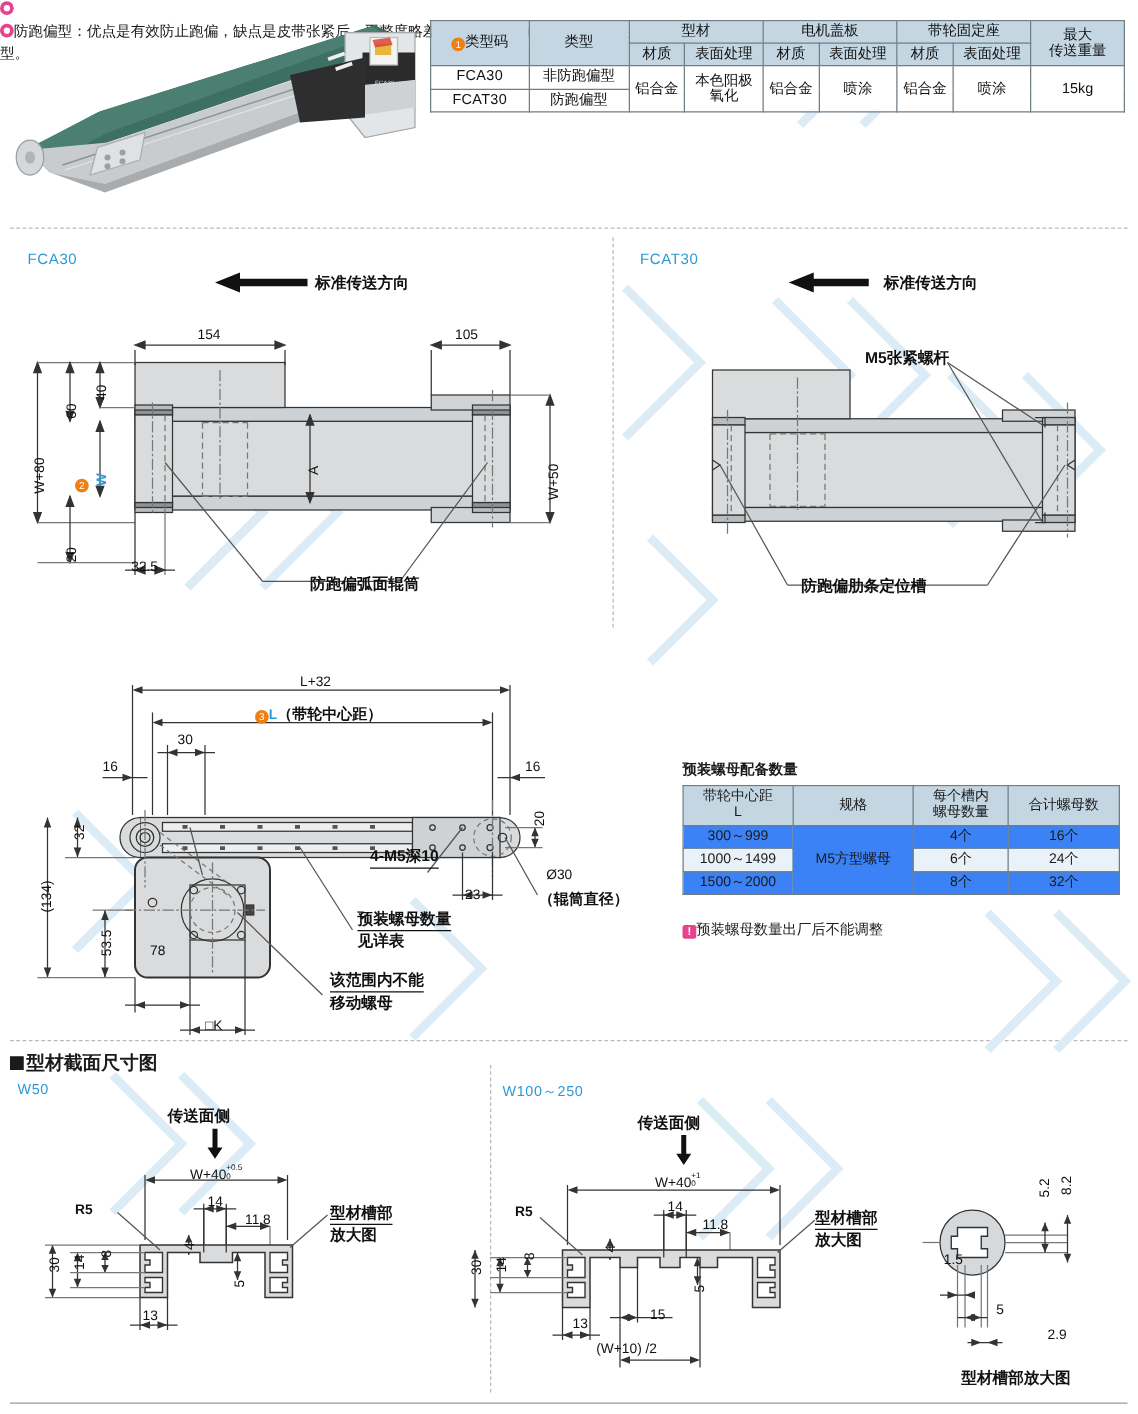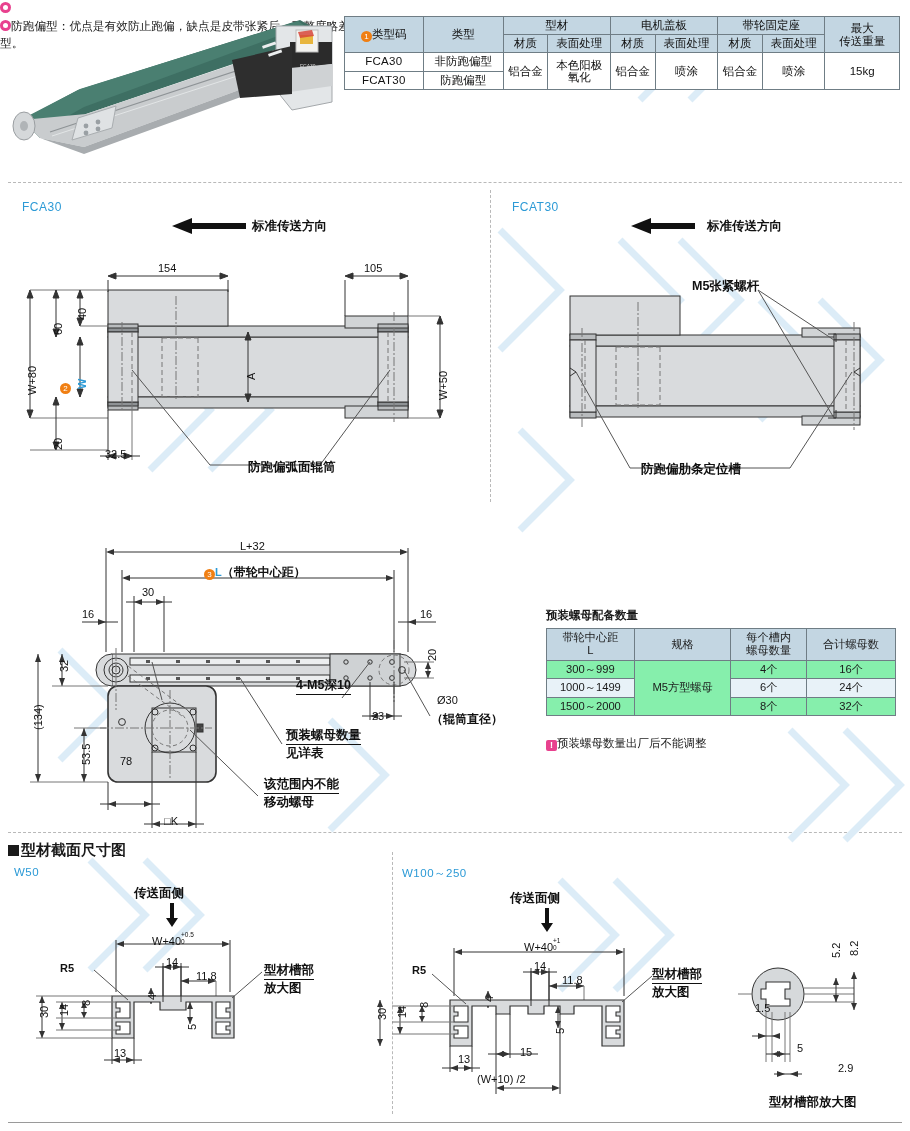--- a/index.html
+++ b/index.html
@@ -43,21 +43,21 @@
   .lbl-cn{position:absolute;font-size:12.5px;white-space:nowrap;color:#111;font-weight:bold;}
   .lbl-blue{position:absolute;font-size:12px;color:#2c9ad6;letter-spacing:.5px;}
   .dimnum{position:absolute;font-size:11px;color:#111;white-space:nowrap;font-family:"Liberation Sans",sans-serif;}
   .dimnum.rot{transform:rotate(-90deg);transform-origin:left top;}
 
   
   #nut-table{left:546px;top:628px;width:350px;z-index:3;}
   table.nut{border-collapse:collapse;width:100%;font-size:11.2px;}
   table.nut th,table.nut td{border:1px solid #6f7d85;text-align:center;padding:2px 2px;line-height:1.2;}
   table.nut th{background:#c3d6e2;font-weight:normal;}
-  table.nut td{background:#86efac;}
+  table.nut td{background:#3b82f6;}
   table.nut tr.alt td{background:#e8f2f8;}
   .nut-title{position:absolute;left:546px;top:608px;font-size:11.5px;font-weight:bold;z-index:3;}
   .nut-foot{position:absolute;left:546px;top:736px;font-size:11.5px;z-index:3;}
   .bang{display:inline-block;width:11px;height:11px;background:#e8418e;color:#fff;
         font-size:9px;line-height:11px;text-align:center;border-radius:2px;vertical-align:-1px;font-weight:bold;}
 
   
   #sec-head{position:absolute;left:8px;top:841px;font-size:15px;font-weight:bold;z-index:3;}
   .sq{display:inline-block;width:11px;height:11px;background:#1a1a1a;vertical-align:-1px;margin-right:2px;}
 

